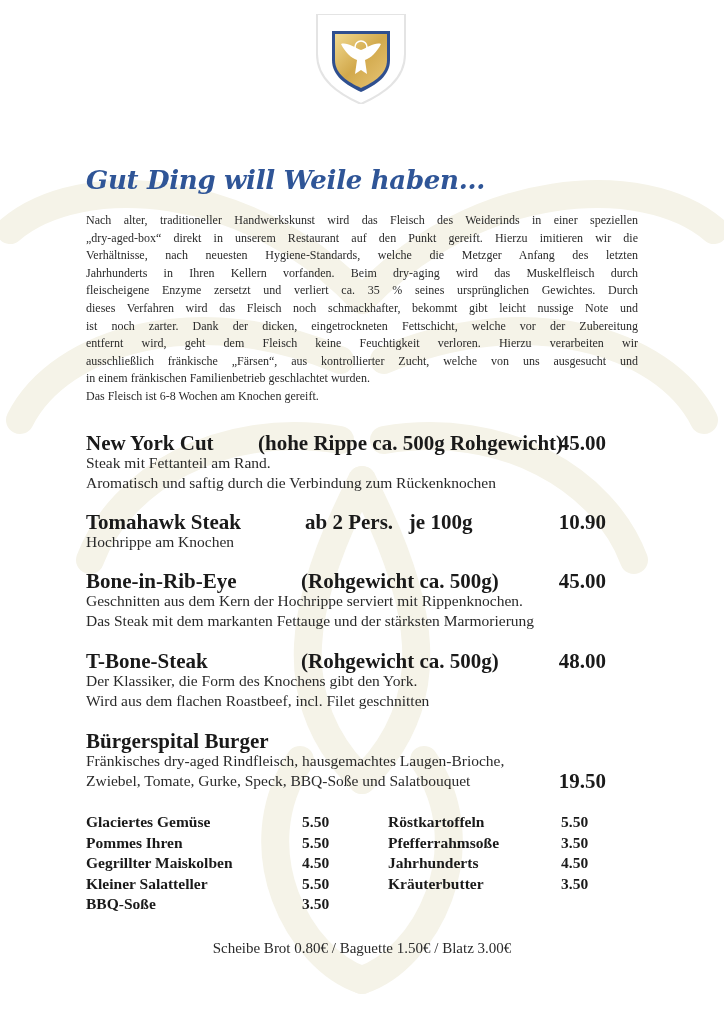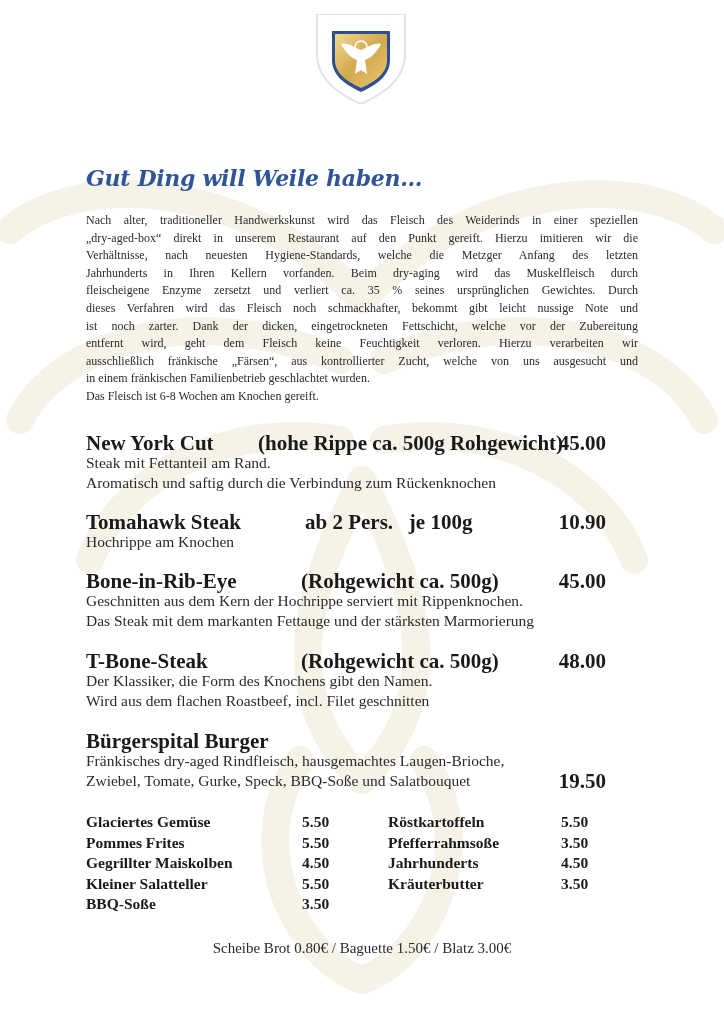--- a/index.html
+++ b/index.html
@@ -6,21 +6,21 @@
   body {
     width:724px; height:1024px; background:#ffffff; position:relative; overflow:hidden;
     font-family: "DejaVu Serif", "Liberation Serif", serif; color:#1c1c1c;
   }
   .watermark { position:absolute; left:0; top:0; width:724px; height:1024px; z-index:0; pointer-events:none; }
   .page { position:relative; z-index:1; }
   .logo { position:absolute; left:313px; top:14px; width:96px; height:90px; }
   .title {
     position:absolute; left:86px; top:165px; margin:0;
     font-family:"DejaVu Serif", serif; font-style:italic; font-weight:bold;
-    font-size:22px; color:#2f5597; letter-spacing:-0.3px;
+    font-size:26px; color:#2f5597; letter-spacing:-0.3px;
   }
   .intro {
     position:absolute; left:86px; top:212px; width:552px;
     font-family:"Liberation Serif", serif; font-size:12px; line-height:17.6px;
     text-align:justify; color:#2a2a2a; margin:0;
   }
   .intro span { display:block; }
   .intro .last { text-align:left; }
   .item { position:absolute; left:86px; width:520px; }
   .row { position:relative; height:22px; }
@@ -123,21 +123,21 @@
     <div class="desc">Geschnitten aus dem Kern der Hochrippe serviert mit Rippenknochen.</div>
     <div class="desc">Das Steak mit dem markanten Fettauge und der stärksten Marmorierung</div>
   </div>
 
   <div class="item" style="top:649px;">
     <div class="row">
       <span class="name">T-Bone-Steak</span>
       <span class="note" style="left:215px;">(Rohgewicht ca. 500g)</span>
       <span class="price">48.00</span>
     </div>
-    <div class="desc">Der Klassiker, die Form des Knochens gibt den Namen.</div>
+    <div class="desc">Der Klassiker, die Form des Knochens gibt den York.</div>
     <div class="desc">Wird aus dem flachen Roastbeef, incl. Filet geschnitten</div>
   </div>
 
   <div class="item" style="top:729px;">
     <div class="row">
       <span class="name">Bürgerspital Burger</span>
     </div>
     <div class="desc">Fränkisches dry-aged Rindfleisch, hausgemachtes Laugen-Brioche,</div>
     <div class="desc">
       <span>Zwiebel, Tomate, Gurke, Speck, BBQ-Soße und Salatbouquet</span>
@@ -145,21 +145,21 @@
     </div>
   </div>
 
   <div class="sides">
     <div class="col" style="left:0; width:250px;">
       <div class="side-row">
           <span class="sname">Glaciertes Gemüse</span>
           <span class="sprice" style="left:216px;">5.50</span>
         </div>
       <div class="side-row">
-          <span class="sname">Pommes Frites</span>
+          <span class="sname">Pommes Ihren</span>
           <span class="sprice" style="left:216px;">5.50</span>
         </div>
       <div class="side-row">
           <span class="sname">Gegrillter Maiskolben</span>
           <span class="sprice" style="left:216px;">4.50</span>
         </div>
       <div class="side-row">
           <span class="sname">Kleiner Salatteller</span>
           <span class="sprice" style="left:216px;">5.50</span>
         </div>

